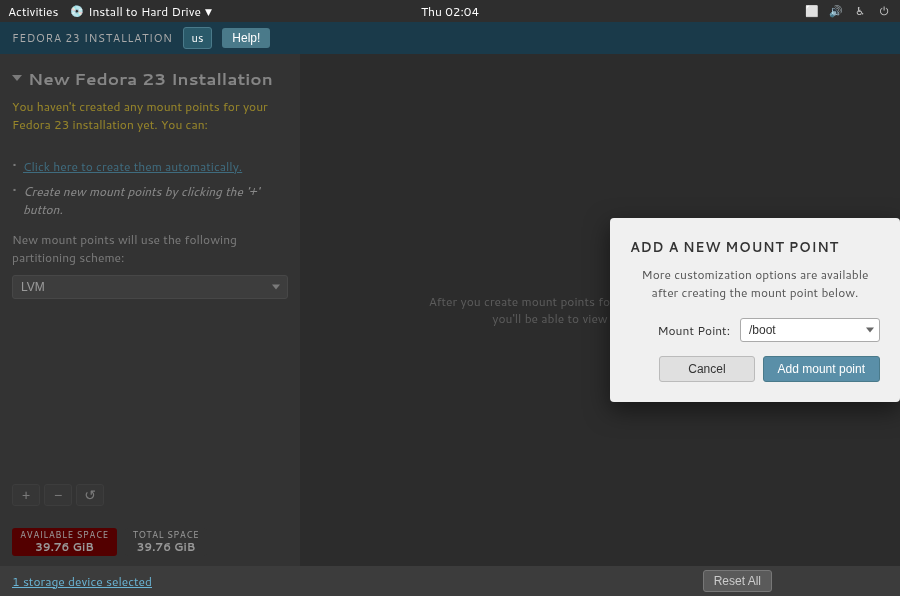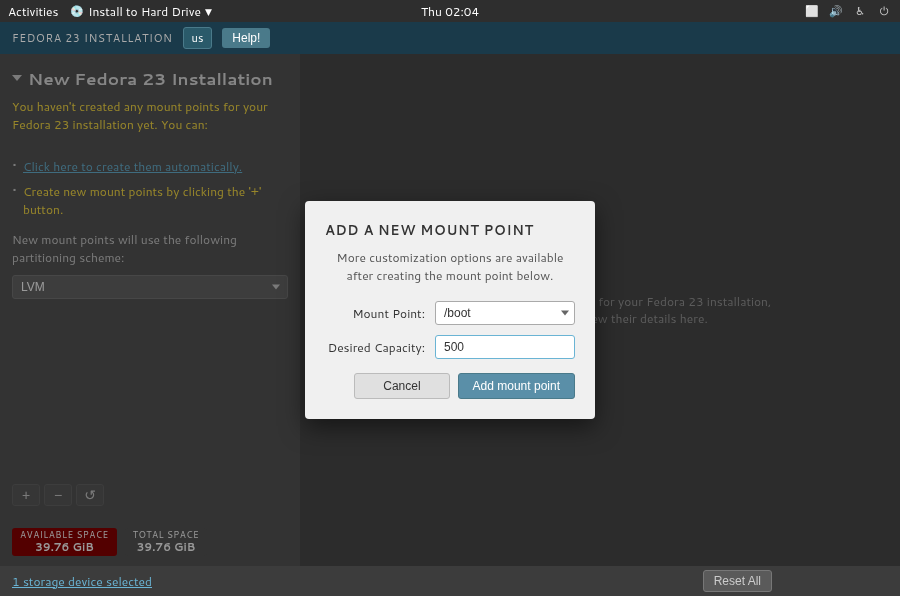--- a/index.html
+++ b/index.html
@@ -96,21 +96,21 @@
       border-right: 5px solid transparent;
       border-top: 6px solid #ccc;
       display: inline-block;
     }
     #new-fedora-title { color: #e0e0e0; font-size: 17px; font-weight: bold; }
 
     #description-text { color: #fde047; font-size: 12px; line-height: 1.5; margin-bottom: 24px; }
     .bullet-item { display: flex; align-items: flex-start; gap: 6px; margin-bottom: 8px; }
     .bullet-dot { color: #ccc; font-size: 16px; line-height: 1; margin-top: -1px; }
     .link-text { color: #6ab4d4; text-decoration: underline; font-size: 12px; cursor: pointer; }
-    .bullet-text { color: #fde047; font-size: 12px; line-height: 1.5; }
+    .bullet-text { color: #e5e5e5; font-size: 12px; line-height: 1.5; font-style: italic; }
 
     #scheme-label { color: #ccc; font-size: 12px; margin-bottom: 6px; }
     #lvm-select {
       width: 100%;
       background: #666;
       color: #fff;
       border: 1px solid #777;
       border-radius: 3px;
       padding: 4px 8px;
       font-size: 12px;
@@ -192,21 +192,21 @@
       cursor: pointer;
     }
 
     
     #dialog-overlay {
       position: absolute;
       top: 0; left: 0; right: 0; bottom: 0;
       background: rgba(0,0,0,0.4);
       display: flex;
       align-items: center;
-      justify-content: center;
+      justify-content: flex-end;
       z-index: 100;
     }
     #dialog {
       background: #f0f0f0;
       border-radius: 4px;
       width: 290px;
       box-shadow: 0 8px 24px rgba(0,0,0,0.5);
       padding: 20px;
     }
     #dialog-title {
@@ -389,26 +389,20 @@
             <option>/</option>
             <option>/home</option>
             <option>/swap</option>
             <option>/tmp</option>
             <option>/var</option>
           </select>
           <div class="form-select-arrow"></div>
         </div>
       </div>
 
-      <div class="form-row">
-        <label class="form-label">Desired Capacity:</label>
-        <div class="form-control">
-          <input type="text" id="desired-capacity-input" value="500" style="">
-        </div>
-      </div>
 
       <div id="dialog-buttons">
         <button id="cancel-btn">Cancel</button>
         <button id="add-mount-point-btn">Add mount point</button>
       </div>
     </div>
   </div>
 
 </div>
 

